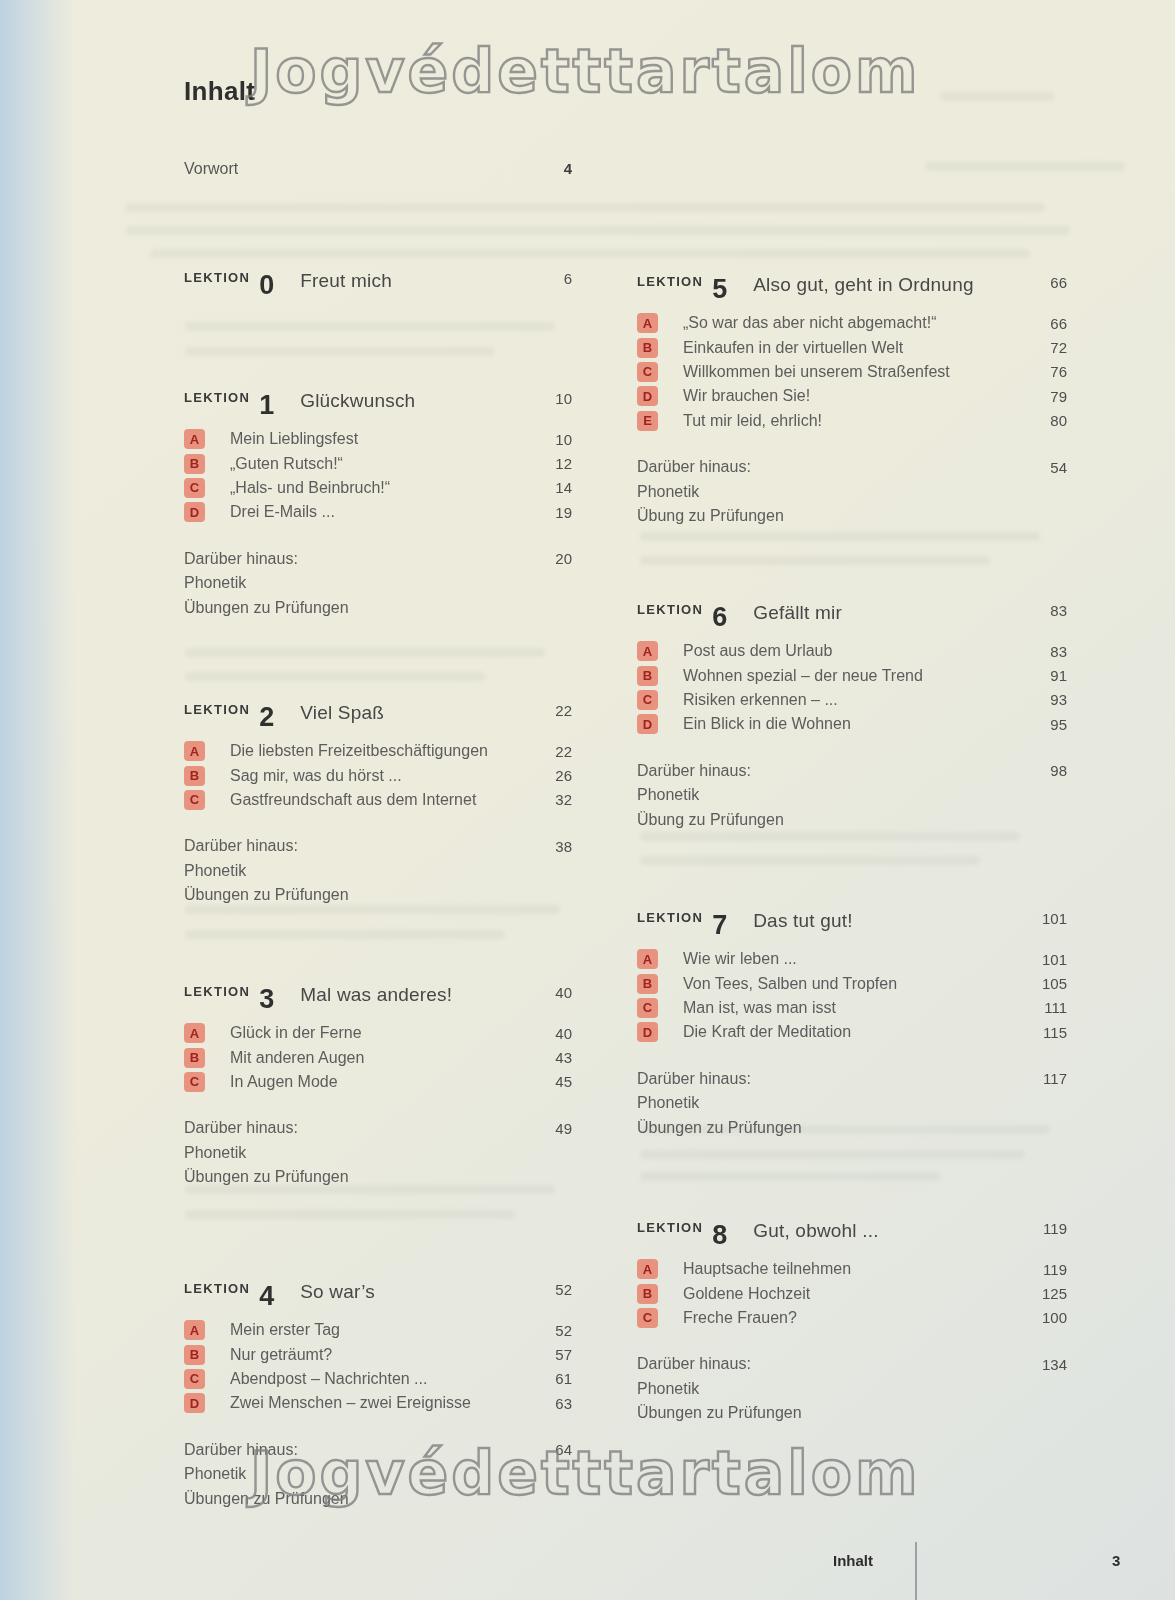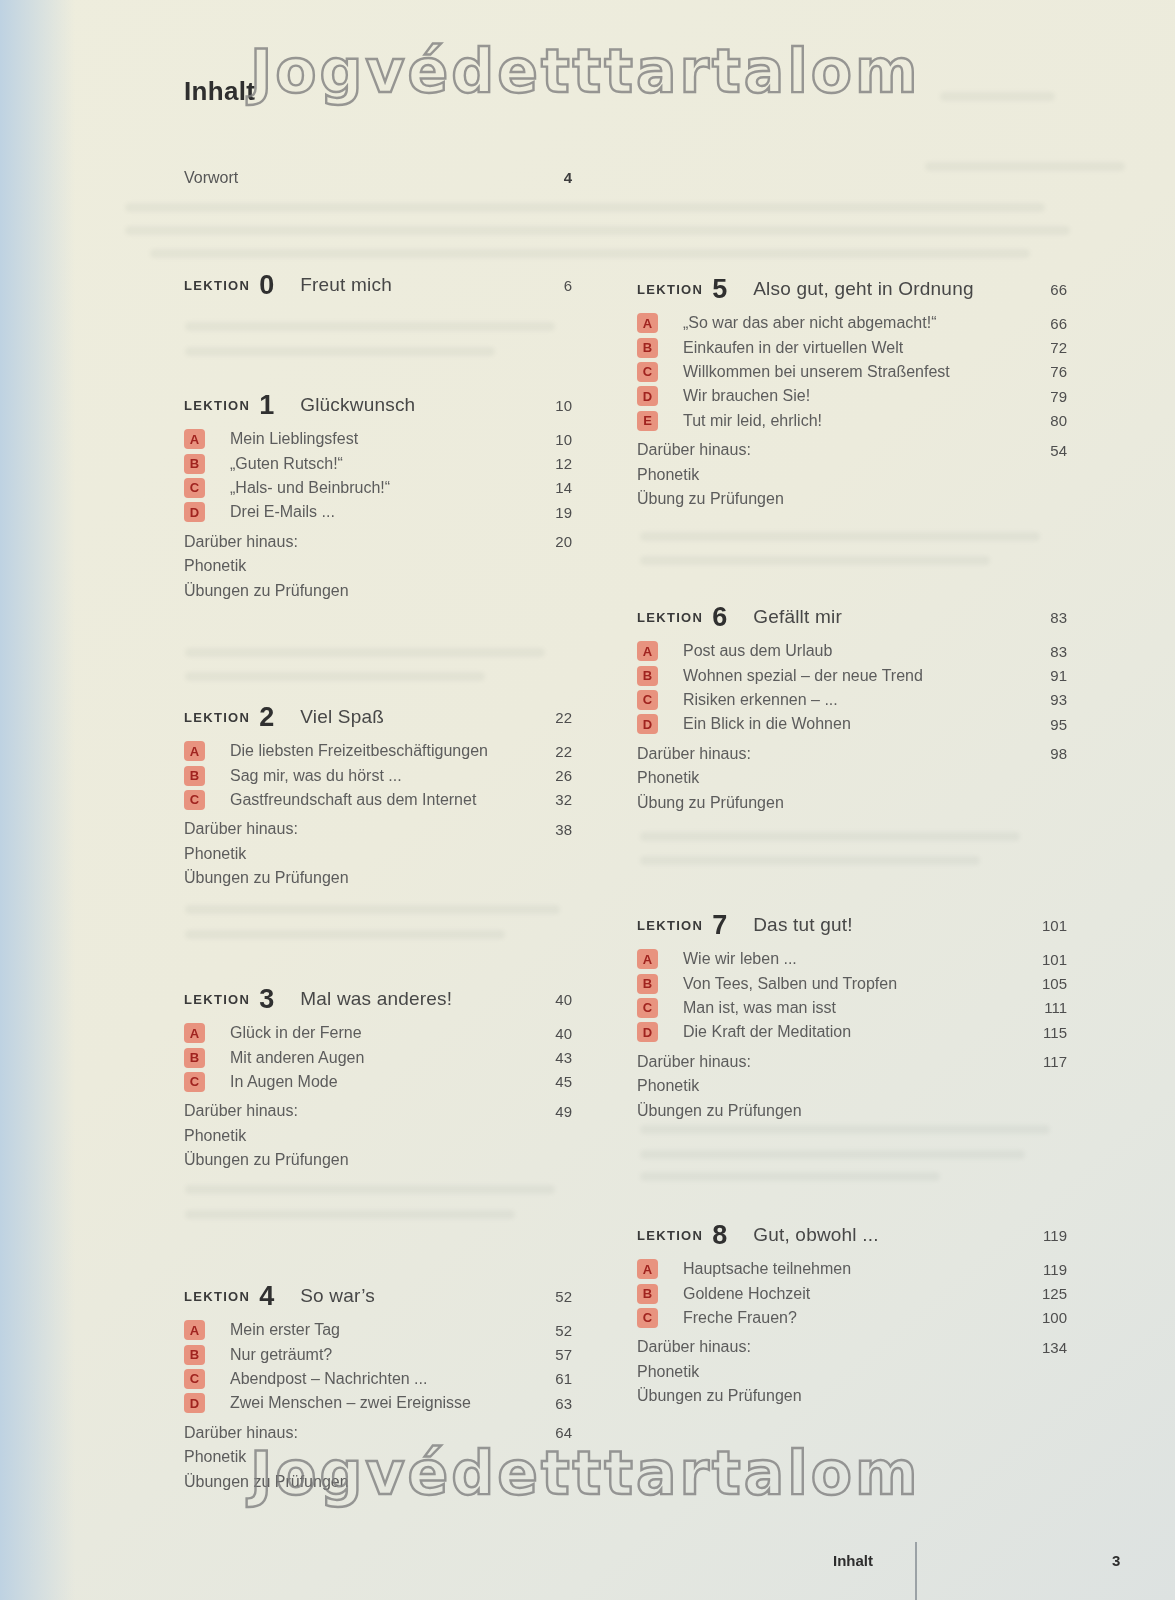--- a/index.html
+++ b/index.html
@@ -25,38 +25,38 @@
   }
   .watermark.top{top:36px;}
   .watermark.bottom{top:1438px;}
 
   .page-title{
     position:absolute;left:184px;top:76px;margin:0;
     font-size:26px;font-weight:bold;color:#2f2f2f;letter-spacing:.3px;z-index:4;
   }
   .vorwort-row{
     position:absolute;left:184px;top:160px;width:388px;display:flex;align-items:flex-start;
-    font-size:16px;color:#565656;margin-top:9px;
+    font-size:16px;color:#565656;
   }
   .vorwort-row .pg{margin-left:auto;font-weight:bold;font-size:15px;color:#3d3d3d;}
 
   .col{position:absolute;top:0;height:1600px;z-index:3;}
   #col-left{left:184px;width:388px;}
   #col-right{left:637px;width:430px;}
 
   .lektion{position:absolute;left:0;right:0;}
-  .lek-header{display:flex;align-items:center;height:30px;}
+  .lek-header{display:flex;align-items:flex-start;height:30px;}
   .lek-label{font-size:13px;font-weight:bold;letter-spacing:1.3px;color:#3a3a3a;}
   .lek-num{font-size:27px;font-weight:bold;color:#303030;margin-left:9px;}
   .lek-title{font-size:19px;color:#474747;margin-left:26px;letter-spacing:.2px;}
   .lek-page{margin-left:auto;font-size:15px;color:#4e4e4e;}
 
   ul.items,ul.extras{list-style:none;margin:0;padding:0;}
   ul.items{margin-top:7px;}
-  ul.extras{margin-top:5px;}
+  ul.extras{margin-top:22px;}
   .item,.extra{display:flex;align-items:center;height:24.4px;font-size:16px;color:#5c5c5c;}
   .badge{
     flex:0 0 auto;width:21px;height:20px;margin-right:25px;border-radius:4px;
     background:#e8937f;color:#a0231f;font-size:13px;font-weight:bold;
     display:inline-flex;align-items:center;justify-content:center;
   }
   .it-title{white-space:nowrap;}
   .item .pg,.extra .pg{margin-left:auto;font-size:15px;color:#4e4e4e;}
 
   .footer-label{position:absolute;left:833px;top:1552px;font-size:15px;font-weight:bold;color:#2d2d2d;}

